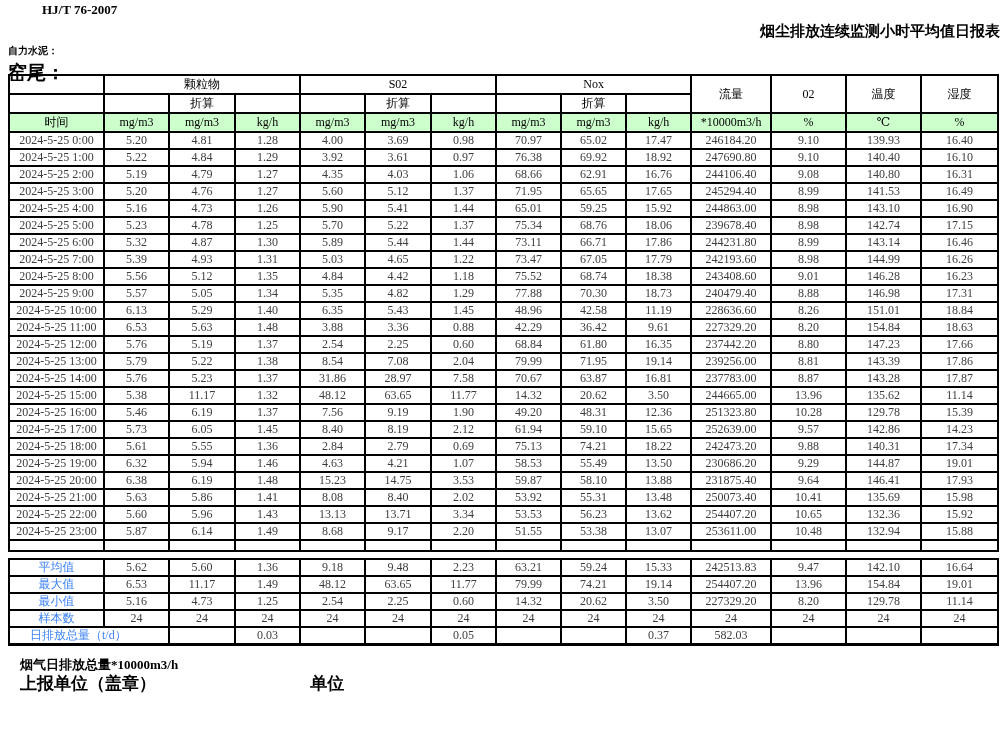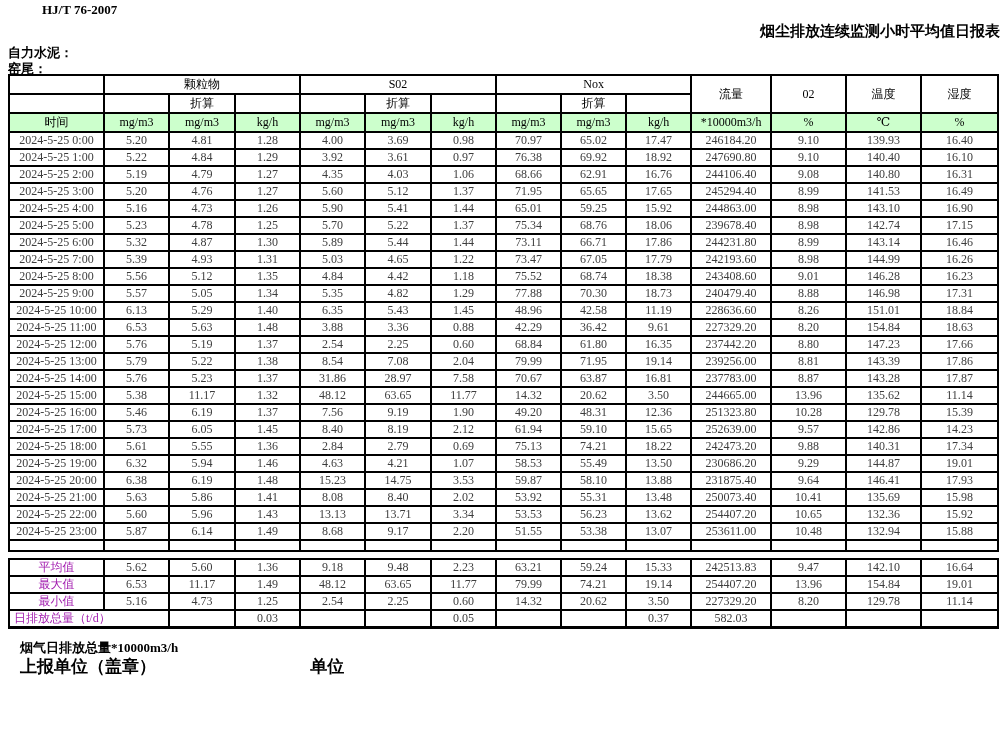--- a/index.html
+++ b/index.html
@@ -4,38 +4,38 @@
 <style>
   html,body{margin:0;padding:0;background:#fff;}
   body{
     width:1000px;height:754px;overflow:hidden;
     font-family:"Liberation Serif","DejaVu Serif",serif;
     color:#000;
   }
   .top{position:relative;padding-top:2px;}
   .doc-code{font-weight:bold;font-size:13px;padding-left:42px;height:18px;}
   .report-title{font-weight:bold;font-size:15px;text-align:right;height:20px;margin-top:2px;}
-  .company-line{font-weight:bold;font-size:13px;padding-left:8px;height:16px;margin-top:2px;}
-  .kiln-line{font-weight:bold;font-size:13px;padding-left:8px;height:14px;}
+  .company-line{font-weight:bold;font-size:10px;padding-left:8px;height:16px;margin-top:2px;}
+  .kiln-line{font-weight:bold;font-size:19px;padding-left:8px;height:14px;}
   .date-line{font-size:13px;text-align:right;padding-right:42px;height:15px;}
   table{border-collapse:collapse;table-layout:fixed;width:989px;margin-left:8px;}
   td{
     border:2px solid #000;
     font-size:12px;text-align:center;vertical-align:middle;
     padding:0;overflow:hidden;white-space:nowrap;
     height:16px;line-height:15px;
   }
   .main-table td.hdr{height:17px;color:#000;}
   .green td{background:#ccffcc;height:17px;}
   .main-table .datarow td{color:#3d3d3d;height:15px;}
   .spacer td{height:9px;}
   .gap{height:6px;}
   .summary-table td{color:#3d3d3d;height:15px;}
-  .summary-table td.label{color:#a21caf;border-radius:6px;}
-  .summary-table td.label.left{text-align:left;padding-left:4px;}
+  .summary-table td.label{color:#3b82f6;border-radius:6px;}
+  .summary-table td.label.left{text-align:left;padding-left:20px;}
   .summary-table{border-bottom:3px solid #000;}
   .footer{padding-left:20px;margin-top:10px;}
   .footer-note{font-weight:bold;font-size:13px;height:16px;}
   .footer-sign{font-weight:bold;font-size:17px;height:16px;}
   .footer-sign .unit-label{display:inline-block;margin-left:150px;}
 </style>
 </head>
 <body>
 
 <div class="top">
@@ -570,20 +570,36 @@
         <td>0.60</td>
         <td>14.32</td>
         <td>20.62</td>
         <td>3.50</td>
         <td>227329.20</td>
         <td>8.20</td>
         <td>129.78</td>
         <td>11.14</td>
       </tr>
       <tr>
+        <td class="label">样本数</td>
+        <td>24</td>
+        <td>24</td>
+        <td>24</td>
+        <td>24</td>
+        <td>24</td>
+        <td>24</td>
+        <td>24</td>
+        <td>24</td>
+        <td>24</td>
+        <td>24</td>
+        <td>24</td>
+        <td>24</td>
+        <td>24</td>
+      </tr>
+      <tr>
         <td class="label left" colspan="2">日排放总量（t/d）</td>
         <td></td>
         <td>0.03</td>
         <td></td>
         <td></td>
         <td>0.05</td>
         <td></td>
         <td></td>
         <td>0.37</td>
         <td>582.03</td>

